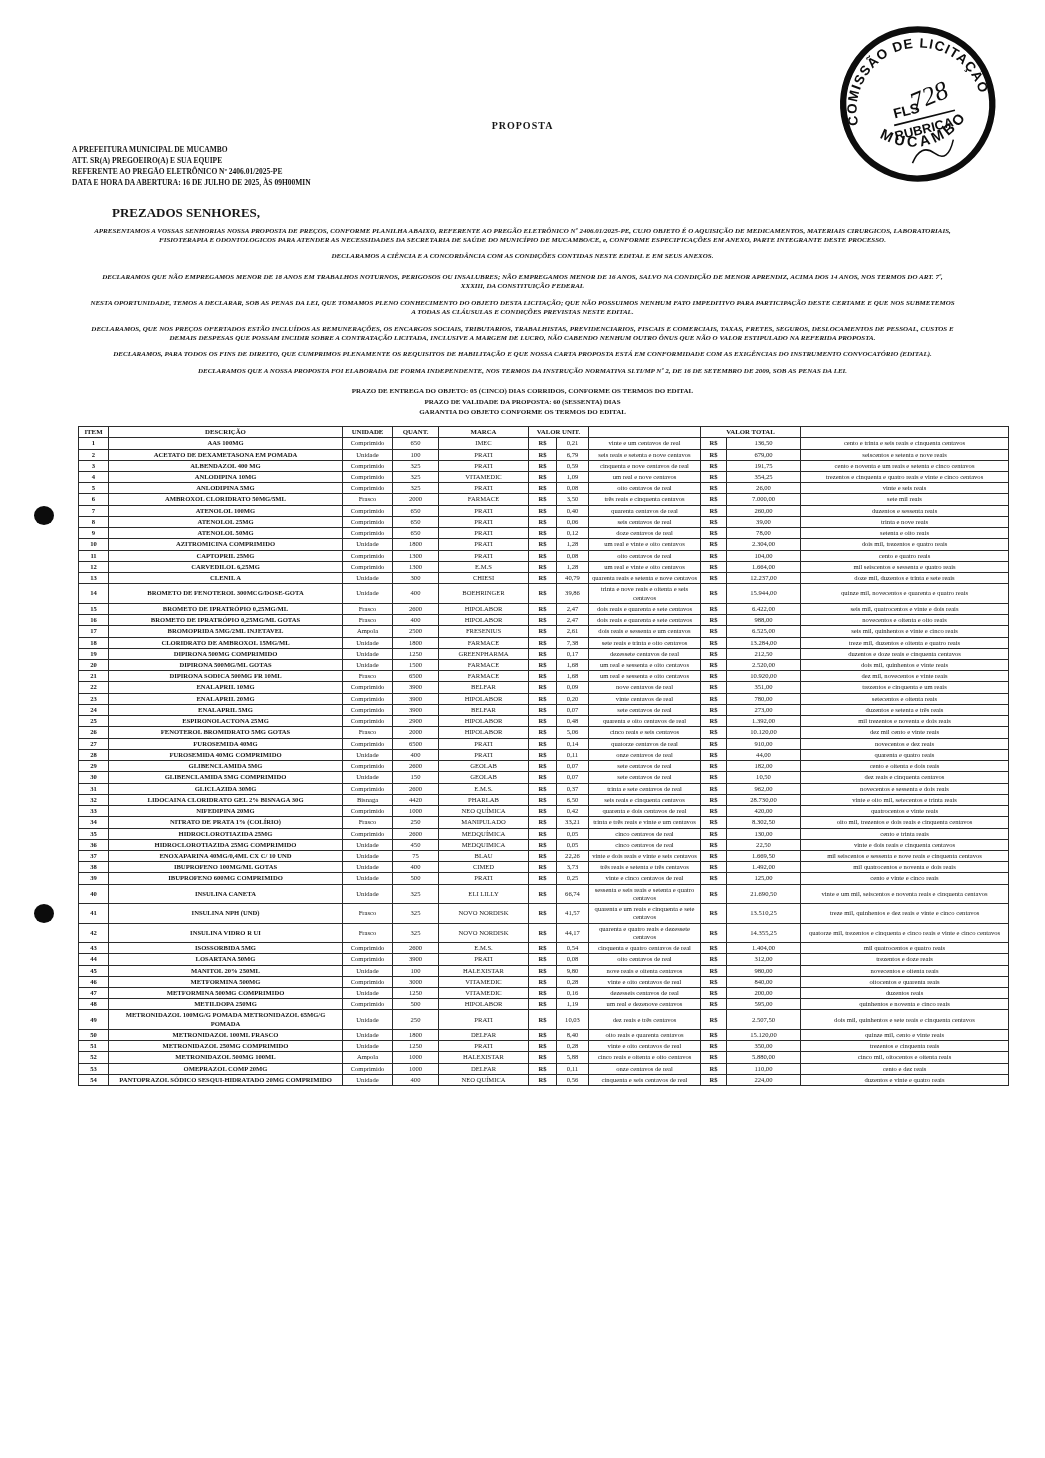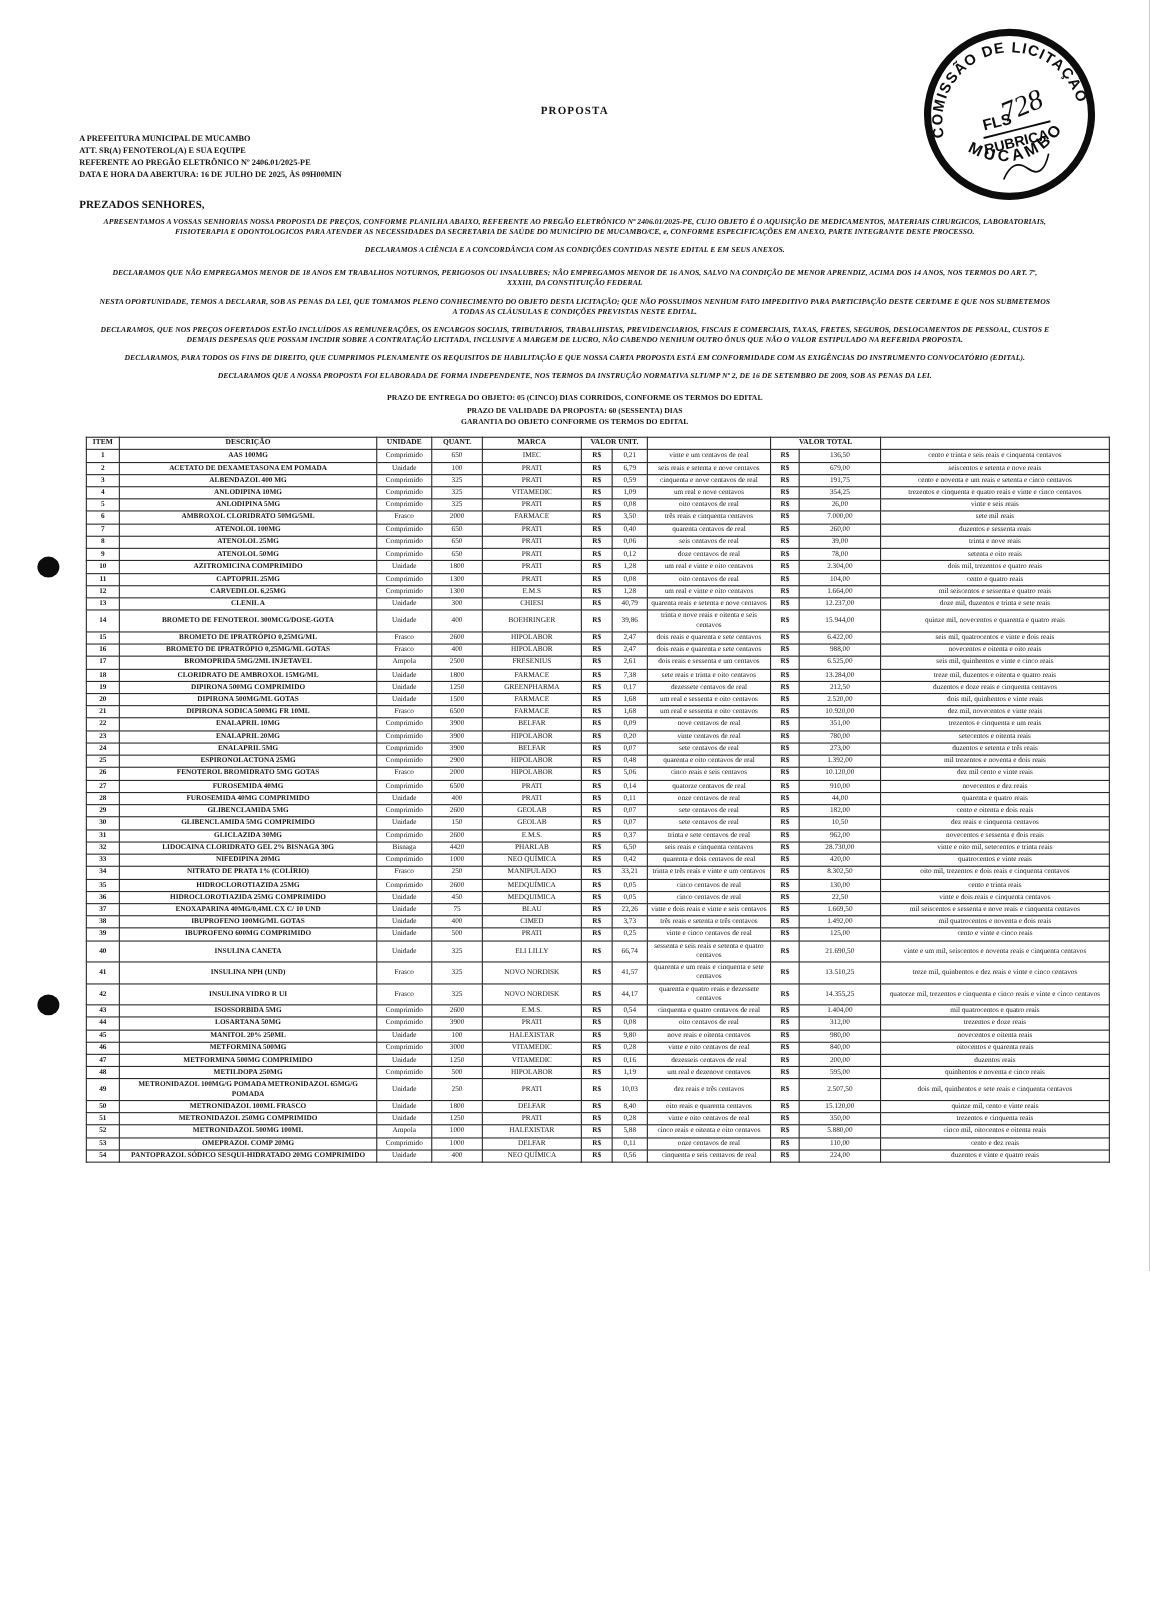--- a/index.html
+++ b/index.html
@@ -16,25 +16,25 @@
   .punch{position:absolute;left:34px;width:20px;height:19px;border-radius:50%;background:#0c0c0c;}
   .punch.p1{top:506px;}
   .punch.p2{top:904px;}
 
   
   .stamp{position:absolute;top:24px;right:38px;width:178px;height:162px;transform:rotate(-14deg);}
   .stamp svg{width:100%;height:100%;}
 
   .title{
     text-align:center;font-weight:bold;font-size:10px;letter-spacing:1px;
-    padding-top:96px;margin:0 0 14px 0;
+    padding-top:120px;margin:0 0 14px 0;
   }
   .addr{margin-left:72px;font-size:7.5px;font-weight:bold;line-height:1.45;}
   .addr div{white-space:nowrap;}
-  .salut{margin:16px 0 6px 72px;font-size:10px;font-weight:bold;}
+  .salut{margin:16px 0 6px 112px;font-size:13px;font-weight:bold;}
   .paras{width:866px;margin:0 auto;font-size:7px;font-weight:bold;text-align:center;}
   .paras p{margin:0 0 7px 0;line-height:1.35;font-style:italic;}
   .paras p.tight{margin-bottom:11px;}
   .terms{width:866px;margin:10px auto 8px auto;font-size:7px;font-weight:bold;text-align:center;line-height:1.5;}
 
   table.lote{
     border-collapse:collapse;
     width:930px;margin-left:78px;
     font-size:6.6px;
     table-layout:fixed;
@@ -80,21 +80,21 @@
       <line x1="54" y1="88" x2="112" y2="88" stroke="#0d0d0d" stroke-width="1.6"></line>
       <text x="80" y="102" text-anchor="middle" font-family="Liberation Sans, sans-serif" font-size="12" font-weight="bold" fill="#0d0d0d">RUBRICA</text>
       <path d="M 62,126 q 12,-16 22,-4 t 20,-8" fill="none" stroke="#0d0d0d" stroke-width="1.4"></path>
     </svg>
   </div>
 
   <h1 class="title">PROPOSTA</h1>
 
   <div class="addr">
     <div>A PREFEITURA MUNICIPAL DE MUCAMBO</div>
-    <div>ATT. SR(A) FENOTEROL(A) E SUA EQUIPE</div>
+    <div>ATT. SR(A) PREGOEIRO(A) E SUA EQUIPE</div>
     <div>REFERENTE AO PREGÃO ELETRÔNICO Nº 2406.01/2025-PE</div>
     <div>DATA E HORA DA ABERTURA: 16 DE JULHO DE 2025, ÀS 09H00MIN</div>
   </div>
 
   <div class="salut">PREZADOS SENHORES,</div>
 
   <div class="paras">
     <p>APRESENTAMOS A VOSSAS SENHORIAS NOSSA PROPOSTA DE PREÇOS, CONFORME PLANILHA ABAIXO, REFERENTE AO PREGÃO ELETRÔNICO Nº 2406.01/2025-PE, CUJO OBJETO É O AQUISIÇÃO DE MEDICAMENTOS, MATERIAIS CIRURGICOS, LABORATORIAIS, FISIOTERAPIA E ODONTOLOGICOS PARA ATENDER AS NECESSIDADES DA SECRETARIA DE SAÚDE DO MUNICÍPIO DE MUCAMBO/CE, e, CONFORME ESPECIFICAÇÕES EM ANEXO, PARTE INTEGRANTE DESTE PROCESSO.</p>
     <p class="tight">DECLARAMOS A CIÊNCIA E A CONCORDÂNCIA COM AS CONDIÇÕES CONTIDAS NESTE EDITAL E EM SEUS ANEXOS.</p>
     <p>DECLARAMOS QUE NÃO EMPREGAMOS MENOR DE 18 ANOS EM TRABALHOS NOTURNOS, PERIGOSOS OU INSALUBRES; NÃO EMPREGAMOS MENOR DE 16 ANOS, SALVO NA CONDIÇÃO DE MENOR APRENDIZ, ACIMA DOS 14 ANOS, NOS TERMOS DO ART. 7º, XXXIII, DA CONSTITUIÇÃO FEDERAL</p>

